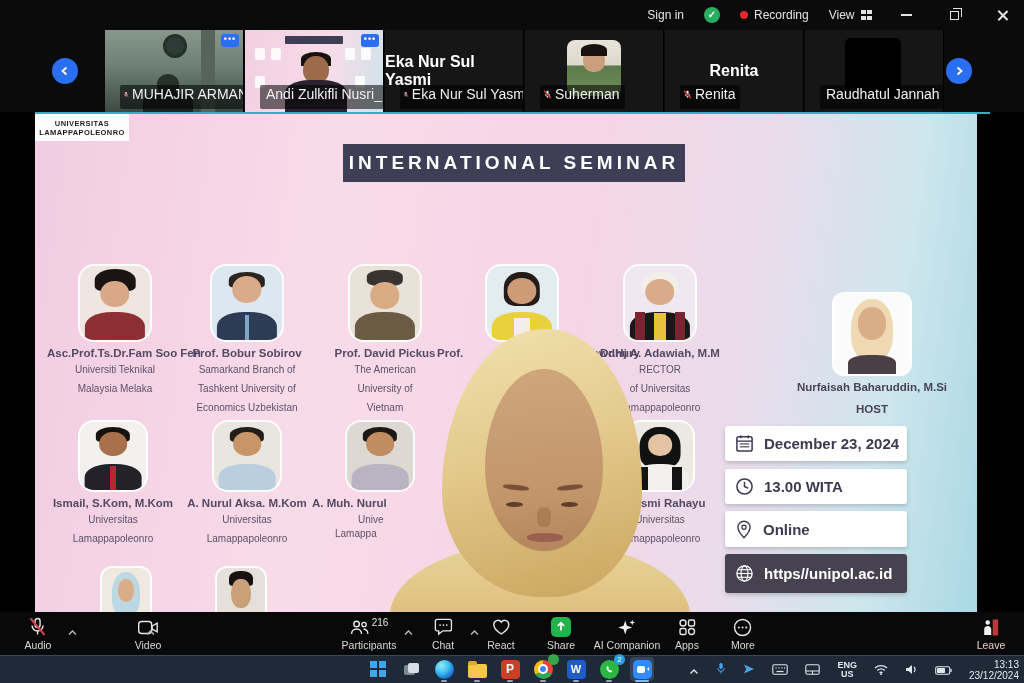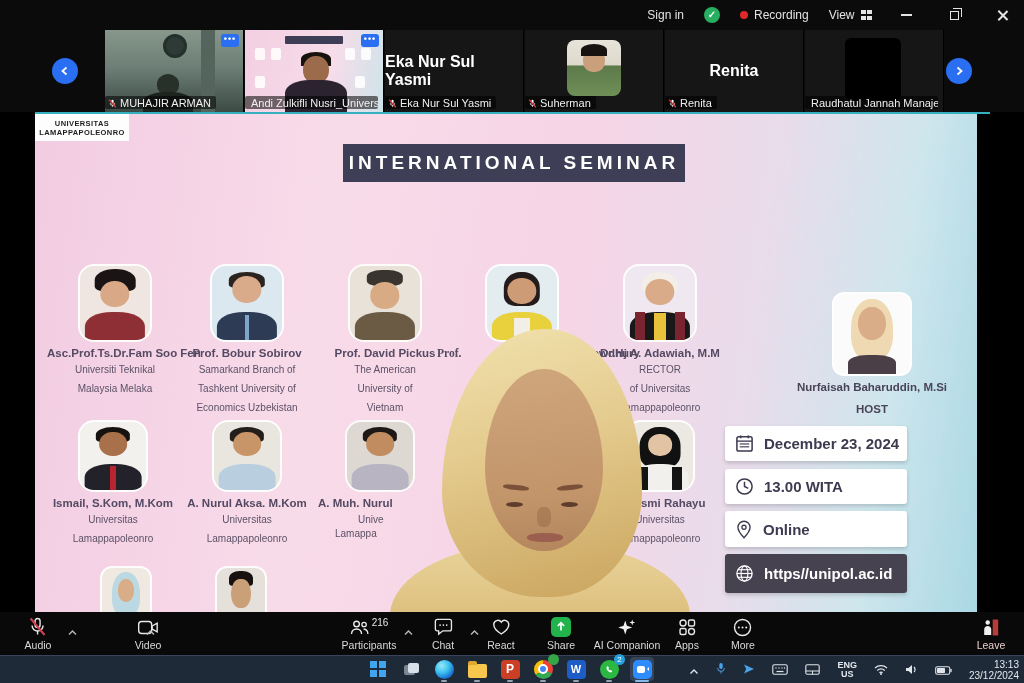--- a/index.html
+++ b/index.html
@@ -24,22 +24,22 @@
   .closex{position:relative;width:11px;height:11px;}
   .closex:before,.closex:after{content:"";position:absolute;left:5px;top:-1px;width:1.5px;height:13px;background:#e3e3e3;}
   .closex:before{transform:rotate(45deg);} .closex:after{transform:rotate(-45deg);}
 
   
   .filmstrip{position:absolute;left:0;top:30px;width:1024px;height:82px;background:#0b0b0b;}
   .navbtn{position:absolute;top:28px;width:26px;height:26px;border-radius:50%;background:#2a6ff2;color:#fff;
     display:flex;align-items:center;justify-content:center;}
   .navbtn svg{display:block;}
   .thumb{position:absolute;top:0;height:82px;width:139px;background:#161616;border-right:1px solid #000;overflow:hidden;}
-  .vlabel{position:absolute;left:0;bottom:3px;display:inline-flex;align-items:center;gap:3px;
-    background:rgba(0,0,0,.55);padding:1px 5px 0 3px;border-radius:2px;font-size:11px;color:#f0f0f0;white-space:nowrap;max-width:133px;overflow:hidden;}
+  .vlabel{position:absolute;left:15px;bottom:3px;display:inline-flex;align-items:center;gap:3px;
+    background:rgba(0,0,0,.55);padding:1px 5px 7px 3px;border-radius:2px;font-size:14px;color:#f0f0f0;white-space:nowrap;max-width:133px;overflow:hidden;}
   .bigname{position:absolute;inset:0;display:flex;align-items:center;justify-content:center;
     font-size:16px;font-weight:bold;color:#fff;}
   .dots-btn{position:absolute;top:4px;right:4px;width:18px;height:13px;border-radius:3px;background:#2a6ff2;
     color:#fff;font-size:9px;line-height:11px;text-align:center;letter-spacing:1px;font-weight:bold;}
   
   .scene1{position:absolute;inset:0;background:linear-gradient(180deg,#87978c 0%,#6d7f76 45%,#3c4a44 100%);}
   .scene1 .fan{position:absolute;left:58px;top:4px;width:24px;height:24px;border-radius:50%;background:#2e3a35;border:3px solid #24302b;}
   .scene1 .beam{position:absolute;left:96px;top:0;width:14px;height:82px;background:#55645c;}
   .scene1 .head{position:absolute;left:52px;top:44px;width:22px;height:20px;border-radius:50% 50% 40% 40%;background:#273029;}
   .scene1 .body{position:absolute;left:38px;top:62px;width:50px;height:22px;border-radius:45% 45% 0 0;background:#1d2420;}
@@ -339,21 +339,21 @@
     </div>
 
     <div class="card" style="left:419px;top:150px;">
       <div class="photo" style="background:#e3ecef;">
         <div class="p-hair" style="background:#241c1a;height:46%;border-radius:46% 46% 30% 30%;"></div>
         <div class="p-head" style="background:#cd9b76;top:16%;"></div>
         <div class="p-body" style="background:#e8d13c;"></div>
         <div style="position:absolute;left:38%;bottom:0;width:24%;height:30%;background:#f3efe6;"></div>
       </div>
       <div style="position:relative;height:14px;margin-top:4px;">
-        <span class="cname" style="position:absolute;left:-17px;top:0;margin:0;font-family:Liberation Serif, serif;">Prof.</span>
+        <span class="cname" style="position:absolute;left:-17px;top:0;margin:0;">Prof.</span>
         <span class="cname" style="position:absolute;left:138px;top:0;margin:0;">owdhury</span>
       </div>
       <span class="affil" style="position:absolute;left:102px;top:120px;">te</span>
     </div>
 
     <div class="card" style="left:557px;top:150px;">
       <div class="photo" style="background:#efe8f0;">
         <div class="p-hair" style="background:#f3efe8;height:34%;border-radius:50% 50% 40% 40%;"></div>
         <div class="p-head" style="background:#d9ab88;top:17%;"></div>
         <div class="p-body" style="background:#181818;"></div>
@@ -400,21 +400,21 @@
 Lamappapoleonro</div>
     </div>
 
     <div class="card" style="left:277px;top:306px;">
       <div class="photo" style="width:70px;height:72px;background:#ddd8d2;">
         <div class="p-hair" style="background:#1d1815;"></div>
         <div class="p-head" style="background:#c08c60;"></div>
         <div class="p-body" style="background:#b8b4c2;"></div>
       </div>
       <div style="position:relative;height:42px;margin-top:4px;">
-        <span class="cname" style="position:absolute;left:6px;top:0;margin:0;">A. Muh. Nurul</span>
+        <span class="cname" style="position:absolute;left:0;top:0;margin:0;">A. Muh. Nurul</span>
         <span class="affil" style="position:absolute;left:46px;top:14px;">Unive</span>
         <span class="affil" style="position:absolute;left:23px;top:28px;">Lamappa</span>
       </div>
     </div>
 
     <div class="card" style="left:557px;top:306px;">
       <div class="photo" style="width:70px;height:72px;background:#ece8e2;">
         <div class="p-hair" style="background:#111;height:60%;border-radius:46% 46% 34% 34%;width:62%;"></div>
         <div class="p-head" style="background:#e2c4a4;top:18%;width:36%;height:32%;"></div>
         <div class="p-body" style="background:#f2f0ec;"></div>

